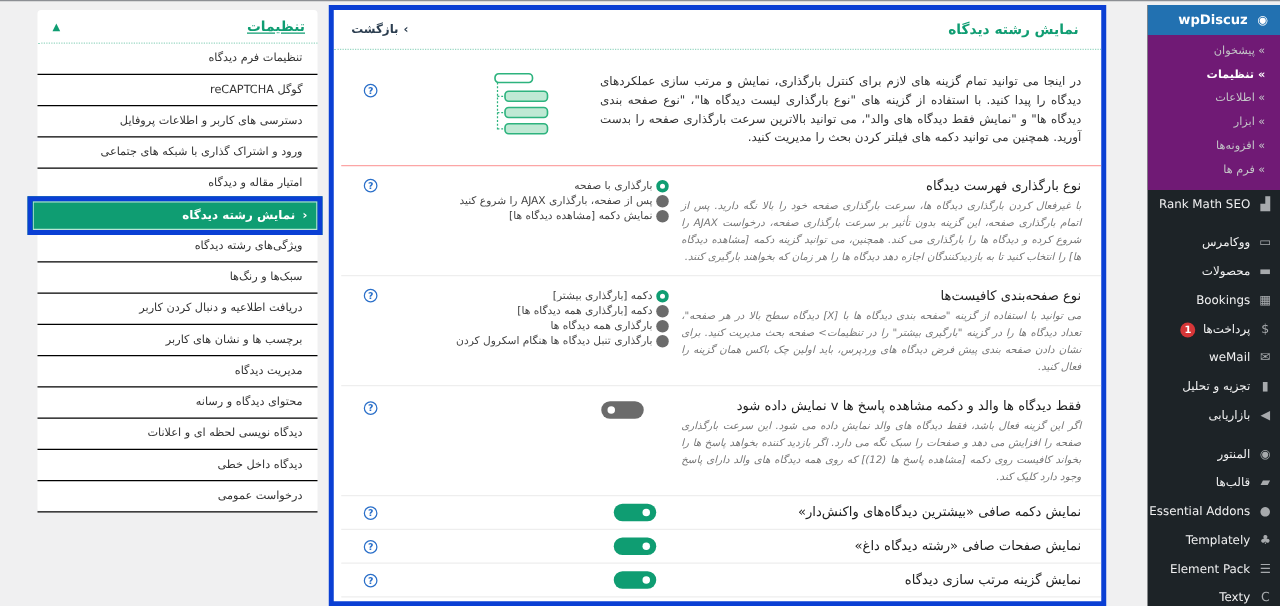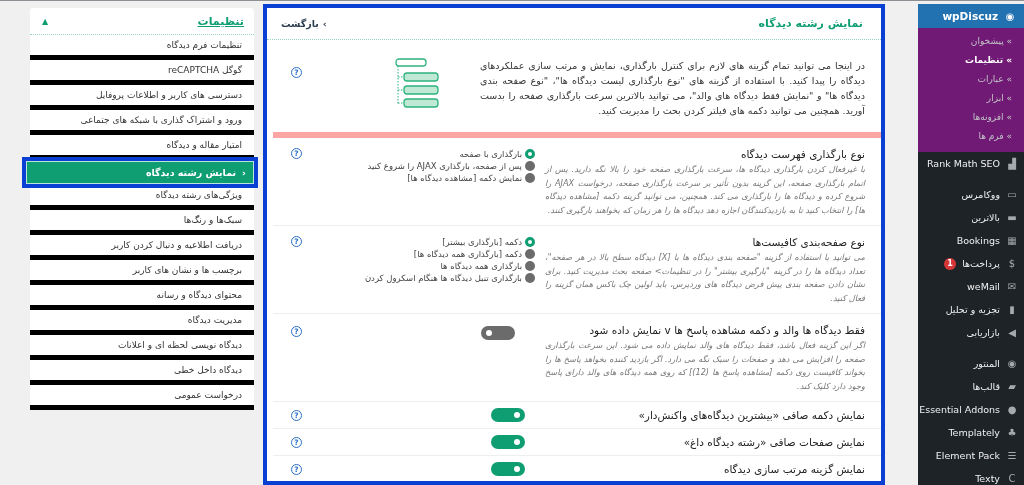--- a/index.html
+++ b/index.html
@@ -50,21 +50,21 @@
     position: absolute; top: 4px; left: 263px; width: 622px; height: 481px;
     border: 4px solid #0a3fd4; background: #fff; overflow: hidden;
   }
   .main-header {
     height: 32px; display: flex; align-items: center; justify-content: space-between;
     padding: 0 18px 0 14px; border-bottom: 1px dotted #9ad7c3;
   }
   .main-title { color: #0f9d72; font-size: 11px; font-weight: bold; }
   .back-link { color: #2c3e50; font-size: 9.5px; font-weight: bold; display: flex; gap: 4px; align-items: center; }
 
-  .intro { display: flex; padding: 18px 16px 14px 18px; gap: 28px; align-items: flex-start; border-bottom: 6px solid #fca5a5; margin: 0 0 0 6px; }
+  .intro { display: flex; padding: 18px 16px 14px 18px; gap: 28px; align-items: flex-start; border-bottom: 1px solid #fca5a5; margin: 0 0 0 6px; }
   .intro-text { font-size: 9.5px; color: #333; line-height: 15px; width: 385px; text-align: justify; }
   .tree-icon { width: 62px; height: 52px; position: relative; margin-top: 0px; }
   .help-icon {
     width: 11px; height: 11px; border: 1.3px solid #2a6fc9; border-radius: 50%; color: #2a6fc9;
     font-size: 7.5px; display: inline-flex; align-items: center; justify-content: center; font-weight: bold;
     font-family: "DejaVu Sans", sans-serif;
   }
   .intro .help-wrap { margin-right: auto; margin-top: 2px; }
 
   .row { display: flex; padding: 10px 16px 8px 18px; border-bottom: 1px solid #eee; margin-left: 6px; gap: 10px; }
@@ -98,21 +98,21 @@
     border-radius: 3px; overflow: visible;
   }
   .settings-head {
     height: 27px; display: flex; align-items: center; justify-content: space-between;
     padding: 0 10px 0 12px; border-bottom: 1px dotted #9ad7c3;
   }
   .settings-head .title { color: #0f9d72; font-size: 11px; font-weight: bold; text-decoration: underline; }
   .settings-head .caret { color: #0f9d72; font-size: 8px; }
   .settings-item {
     height: 25px; display: flex; align-items: center; padding: 0 12px; font-size: 9px; color: #333;
-    border-bottom: 5px solid #000000;
+    border-bottom: 1px solid #000000;
   }
   .settings-item.active-wrap {
     position: relative; border: none; padding: 0;
   }
   .active-box {
     position: absolute; left: -8px; right: -4px; top: -3px; height: 31px;
     border: 4px solid #0a3fd4; background: #0f9d72;
     display: flex; align-items: center; padding: 0 8px; gap: 6px;
     color: #fff; font-weight: bold; font-size: 9.5px;
     box-shadow: inset 0 0 0 1px #b9e6d7;
@@ -124,37 +124,37 @@
 <div class="topline"></div>
 
 <nav class="wp-sidebar">
   <div class="wp-active">
     <span class="wp-icon" style="color:#fff;">◉</span>
     <span>wpDiscuz</span>
   </div>
   <div class="wp-sub">
     <div class="wp-sub-item">» پیشخوان</div>
     <div class="wp-sub-item current">» تنظیمات</div>
-    <div class="wp-sub-item">» عبارات</div>
+    <div class="wp-sub-item">» اطلاعات</div>
     <div class="wp-sub-item">» ابزار</div>
     <div class="wp-sub-item">» افزونه‌ها</div>
     <div class="wp-sub-item">» فرم ها</div>
   </div>
   <div class="wp-item">
     <span class="wp-icon">▟</span>
     <span>Rank Math SEO</span>
   </div>
   <div class="wp-gap"></div>
   <div class="wp-item">
     <span class="wp-icon">▭</span>
     <span>ووکامرس</span>
   </div>
   <div class="wp-item">
     <span class="wp-icon">▬</span>
-    <span>بالاترین</span>
+    <span>محصولات</span>
   </div>
   <div class="wp-item">
     <span class="wp-icon">▦</span>
     <span>Bookings</span>
   </div>
   <div class="wp-item">
     <span class="wp-icon">$</span>
     <span>پرداخت‌ها</span>
     <span class="badge-red">1</span>
   </div>
@@ -319,18 +319,18 @@
   <div class="settings-item active-wrap">
     <div class="active-box">
       <span>‹</span>
       <span>نمایش رشته دیدگاه</span>
     </div>
   </div>
   <div class="settings-item">ویژگی‌های رشته دیدگاه</div>
   <div class="settings-item">سبک‌ها و رنگ‌ها</div>
   <div class="settings-item">دریافت اطلاعیه و دنبال کردن کاربر</div>
   <div class="settings-item">برچسب ها و نشان های کاربر</div>
+  <div class="settings-item">مدیریت دیدگاه</div>
   <div class="settings-item">محتوای دیدگاه و رسانه</div>
-  <div class="settings-item">مدیریت دیدگاه</div>
   <div class="settings-item">دیدگاه نویسی لحظه ای و اعلانات</div>
   <div class="settings-item">دیدگاه داخل خطی</div>
   <div class="settings-item">درخواست عمومی</div>
 </aside>
 
 </body></html>

